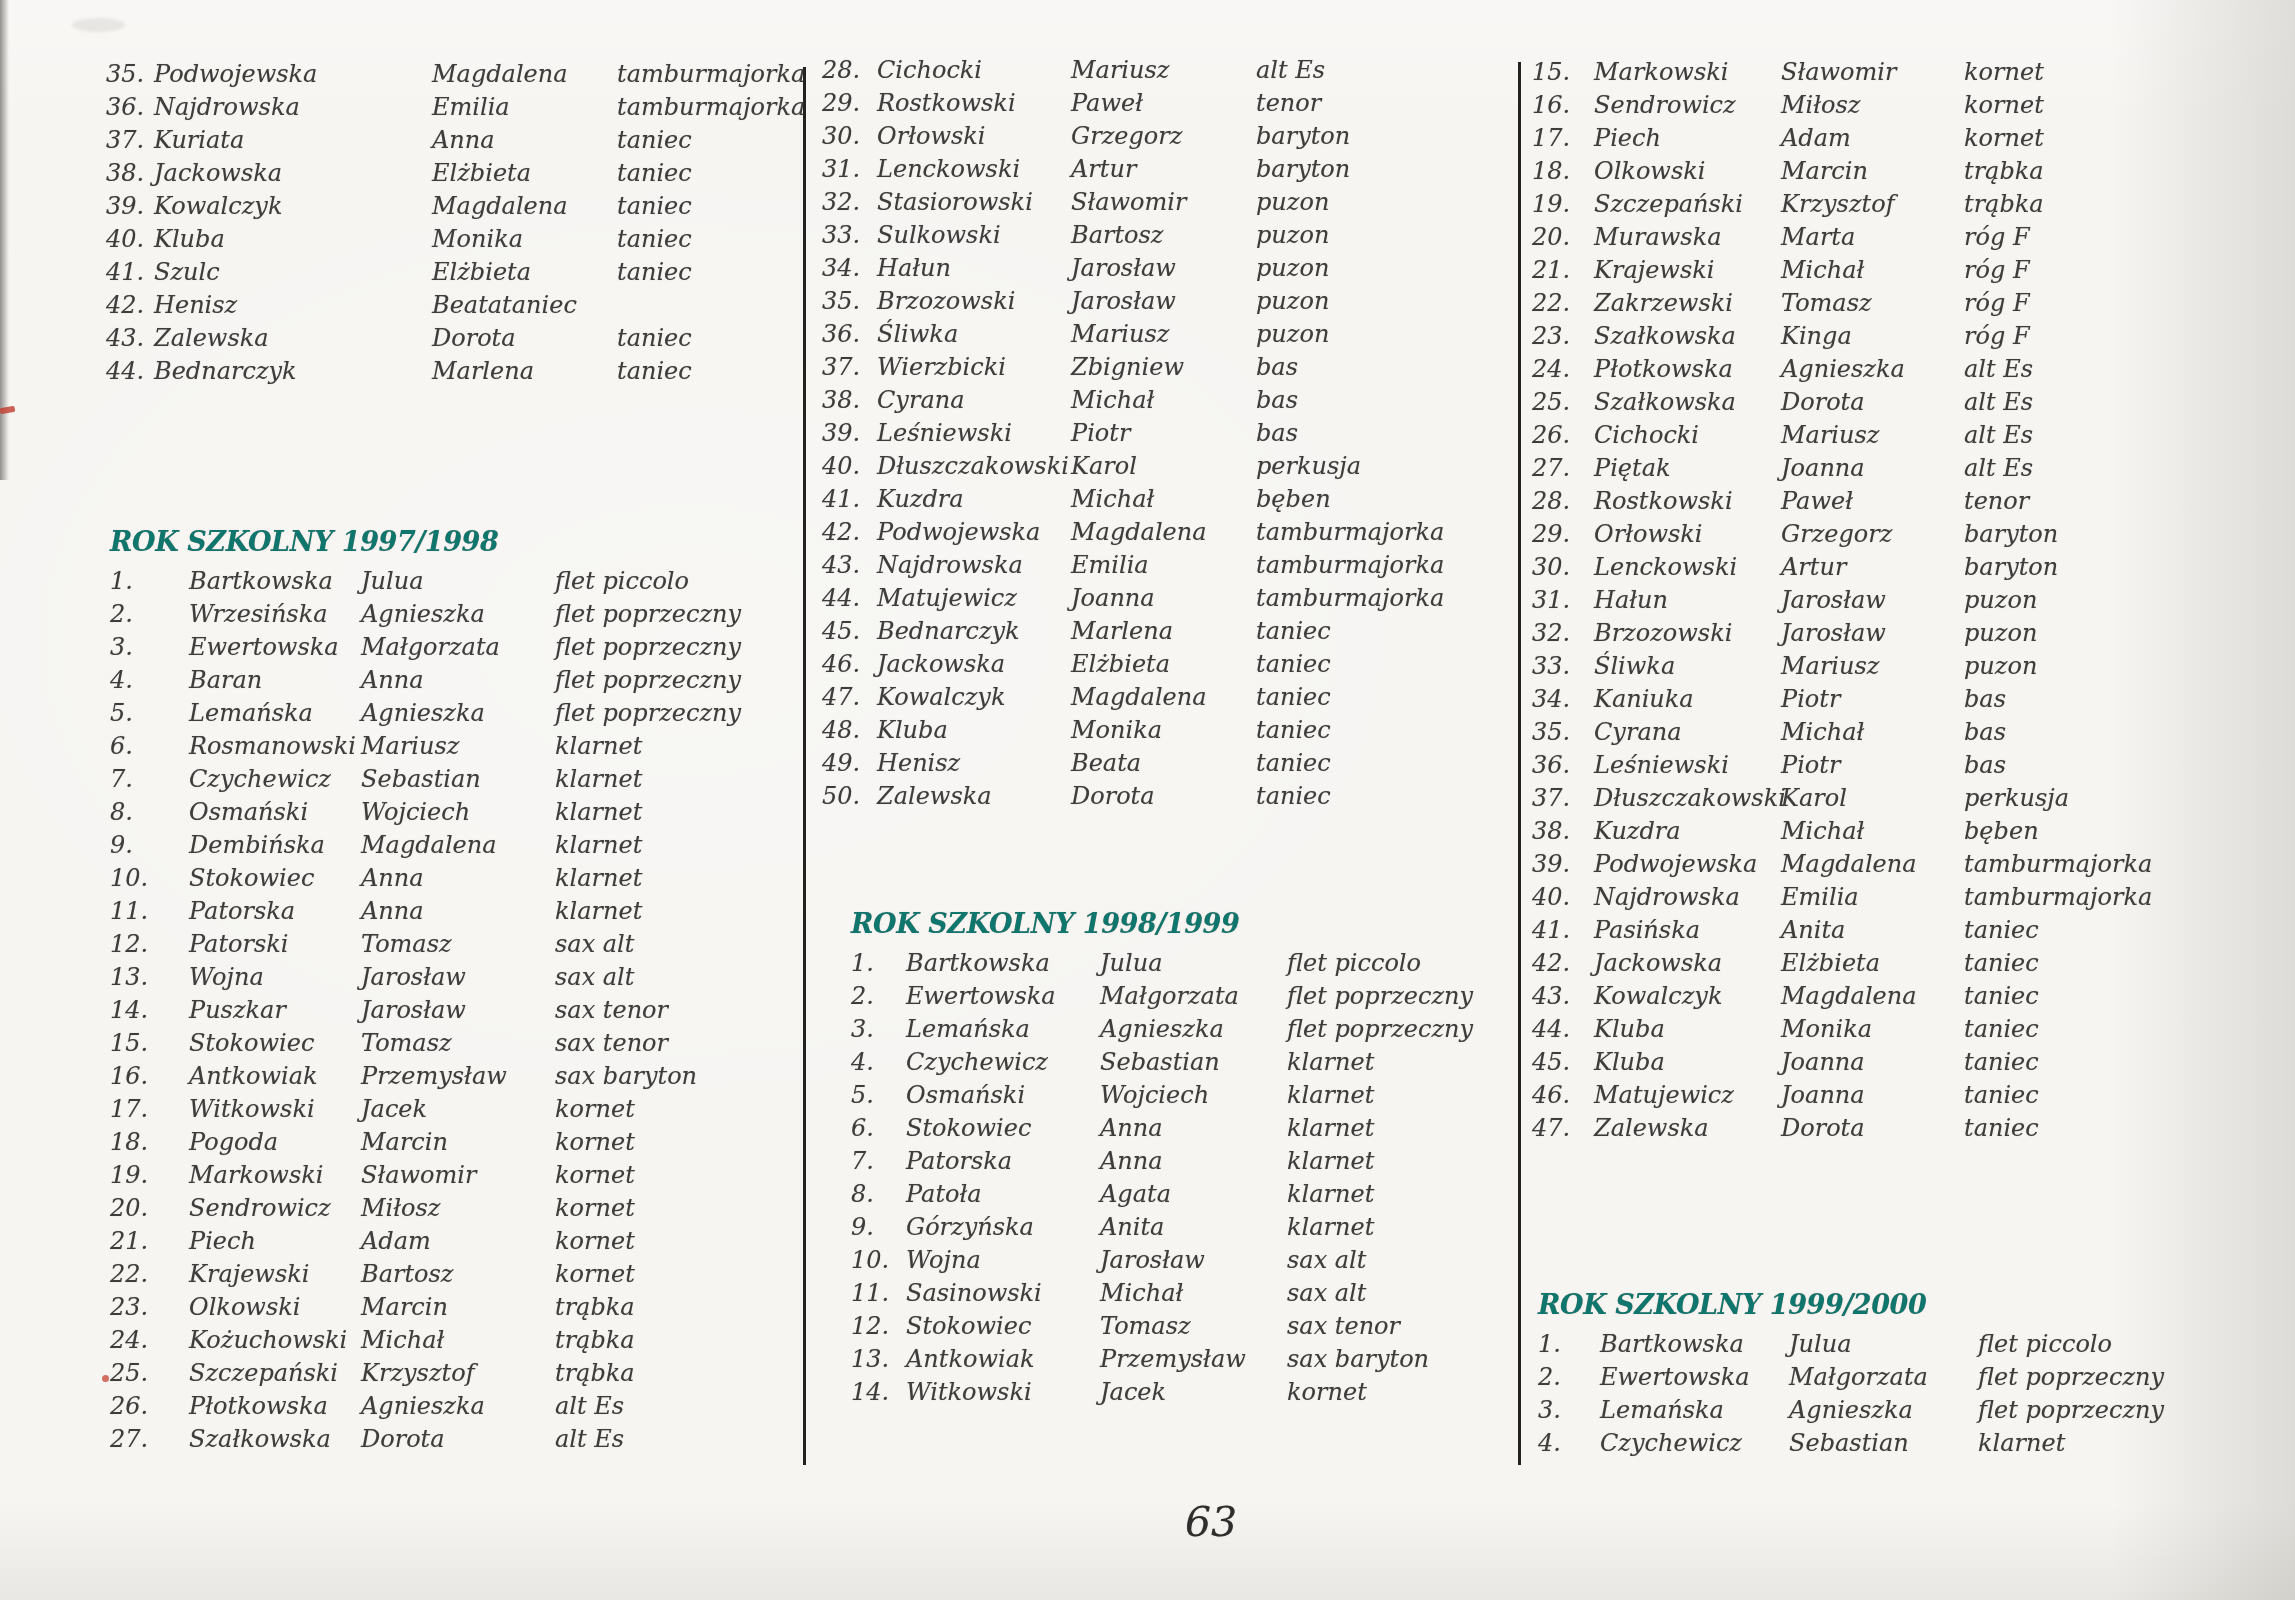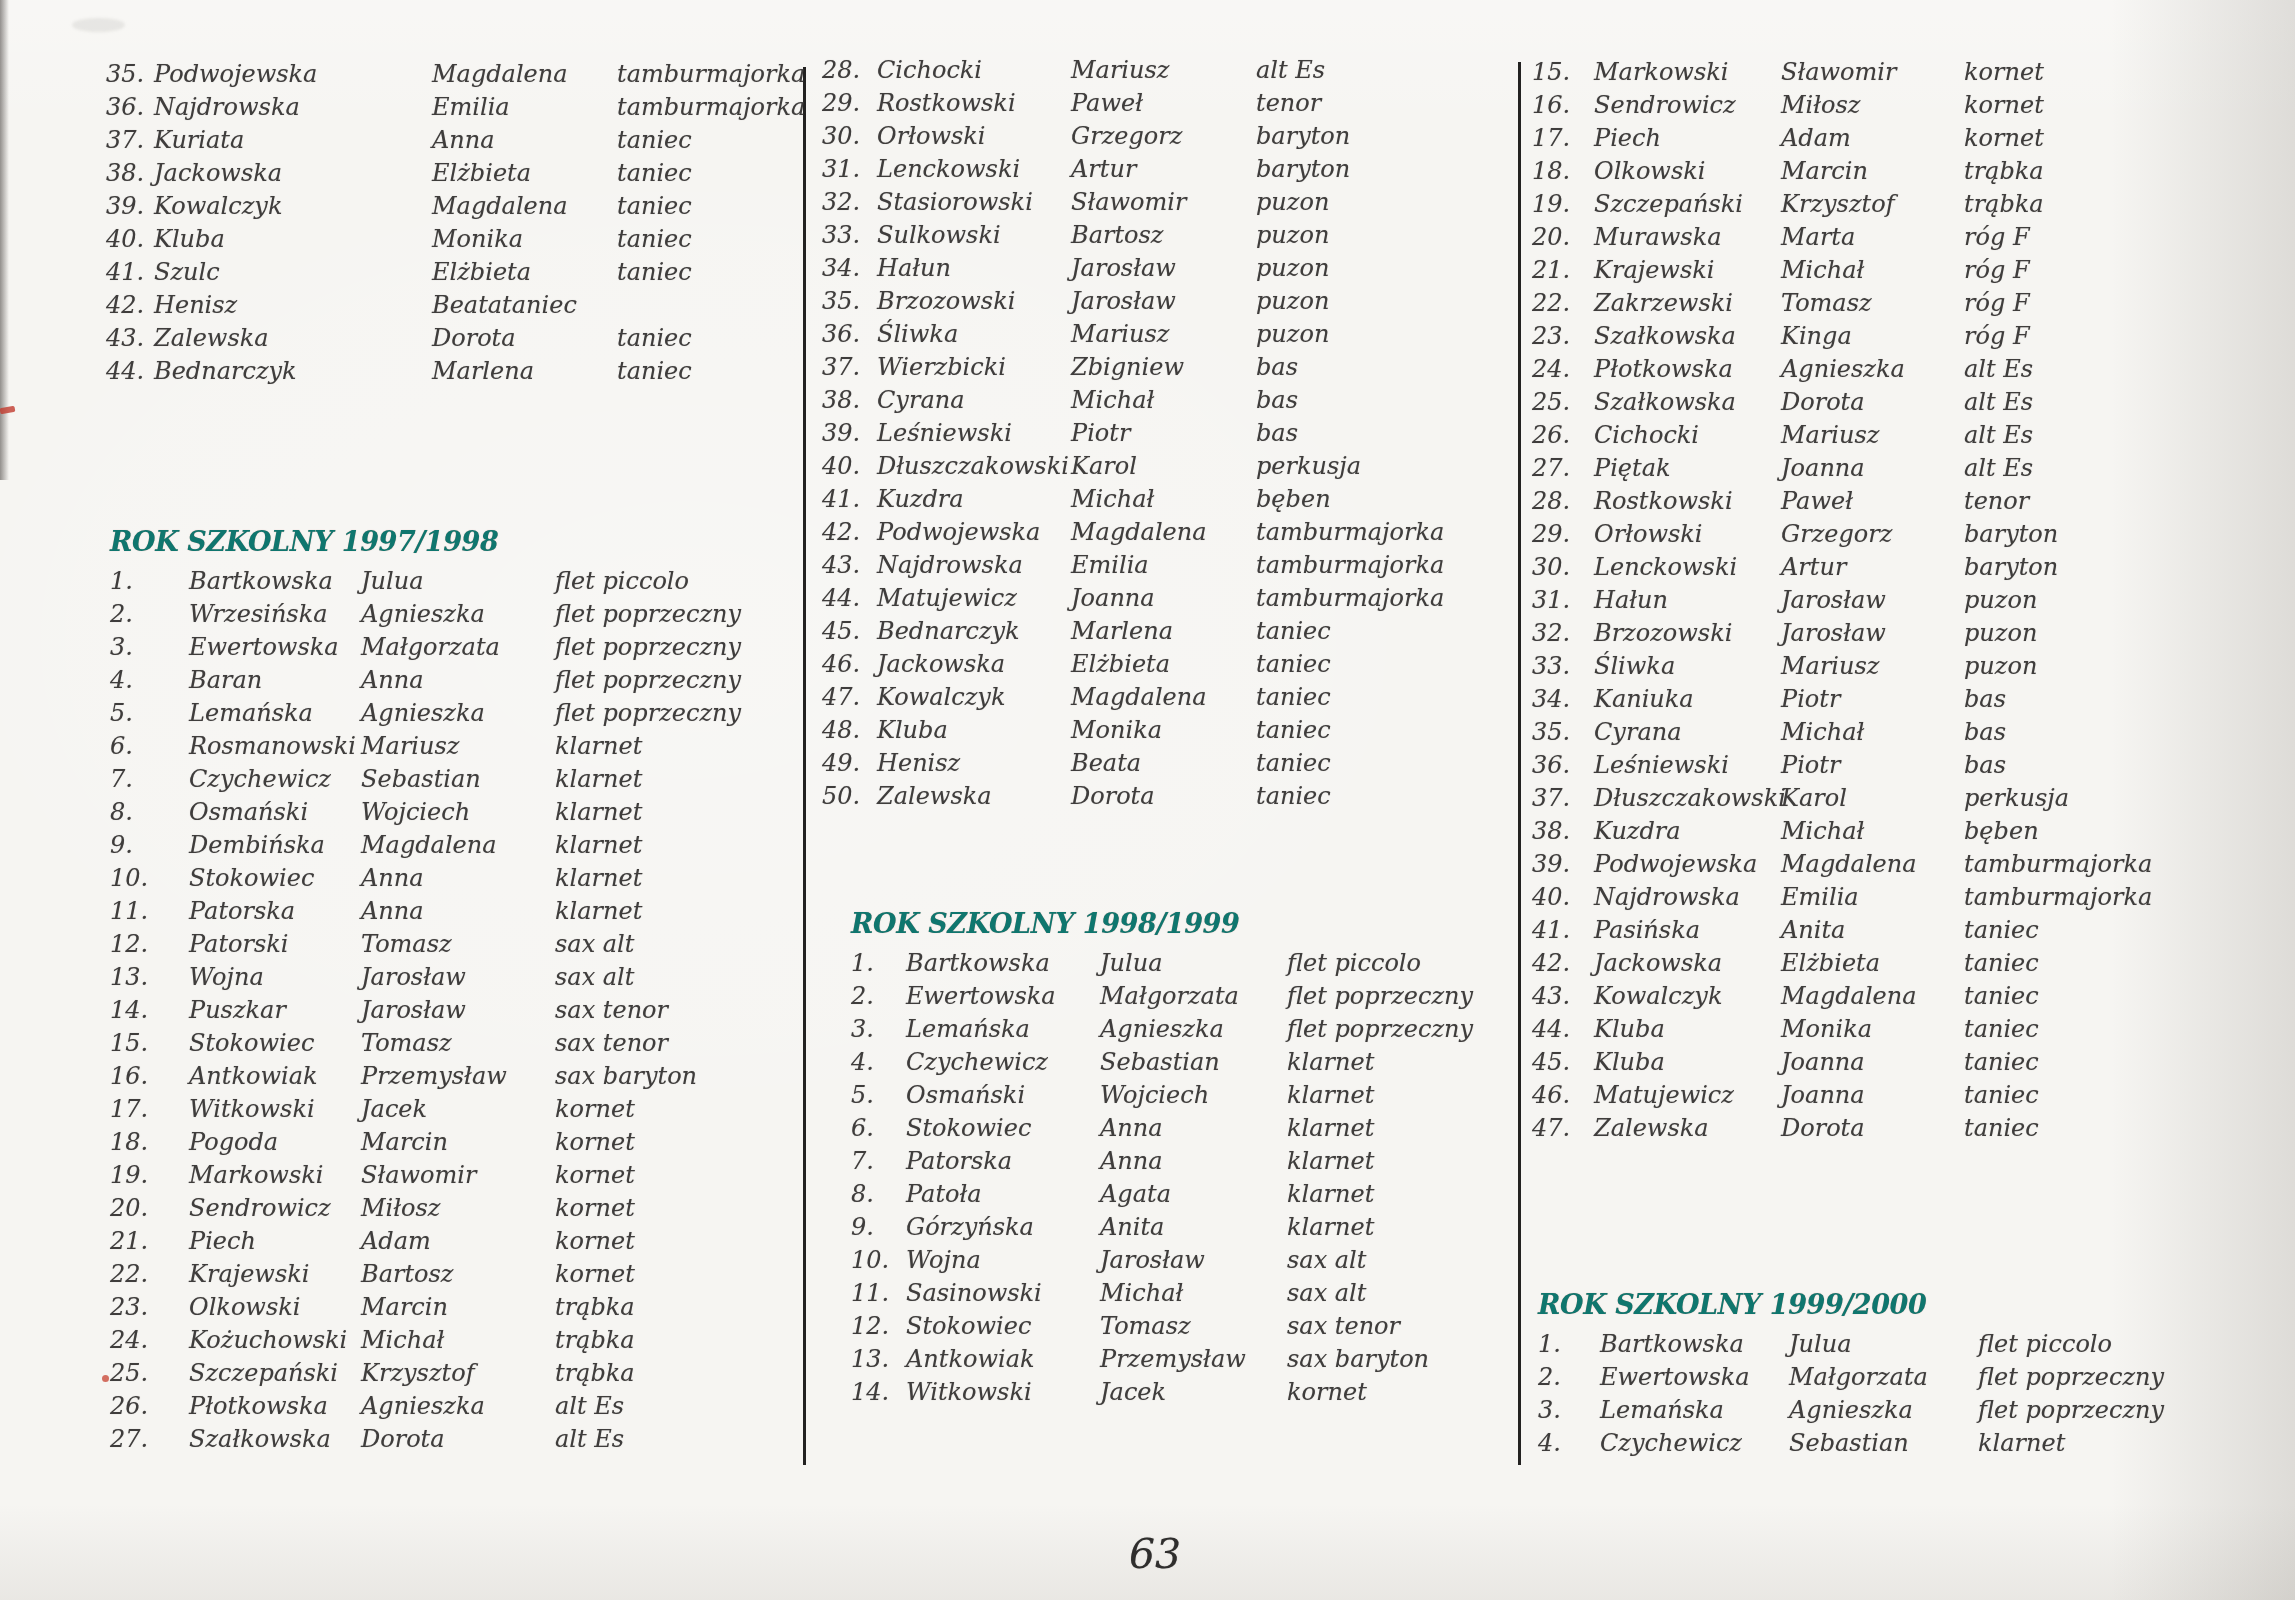--- a/index.html
+++ b/index.html
@@ -61,24 +61,23 @@
     height:41px;line-height:35px;
   }
   #sec-1 .rows{top:41px;}
   #sec-3 .rows{top:33px;}
   #sec-5 .rows{top:33px;}
   #sec-0 .rows,#sec-2 .rows,#sec-4 .rows{position:static;}
   #sec-1,#sec-3,#sec-5{min-width:529px;}
   #sec-1 .rows,#sec-3 .rows,#sec-5 .rows{position:relative;top:0;}
 
   .page-number{
-    position:absolute;left:1129px;top:1498px;
+    position:absolute;left:1185px;top:1498px;
     font-size:41px;font-style:italic;color:#2f2e2d;
     text-shadow:0 0 0.9px rgba(47,46,45,.4);
-    margin-top:32px;
   }
   .red-mark{
     position:absolute;left:0;top:407px;width:15px;height:6.2px;
     background:#c23b2e;transform:rotate(-10deg);border-radius:1.8px;opacity:.8;
   }
   .red-dot{
     position:absolute;left:102px;top:1375px;width:7px;height:7px;
     background:#c7402f;border-radius:50%;opacity:.75;
   }
 </style>

